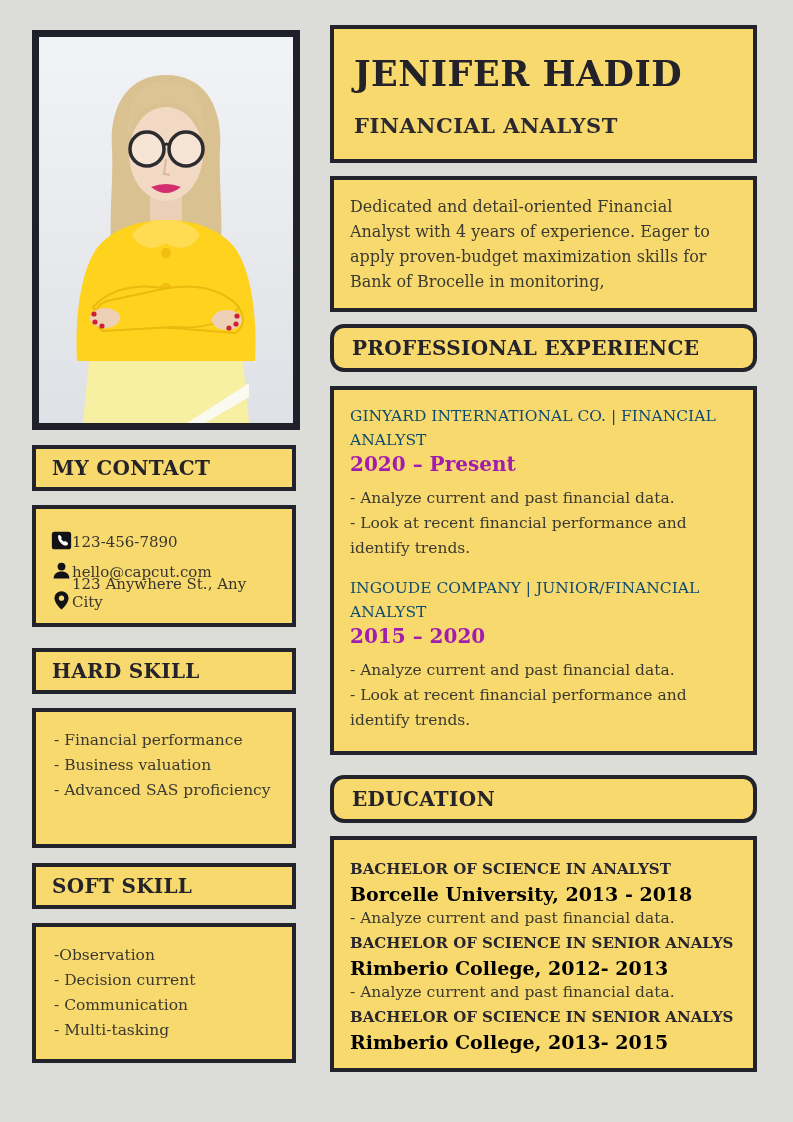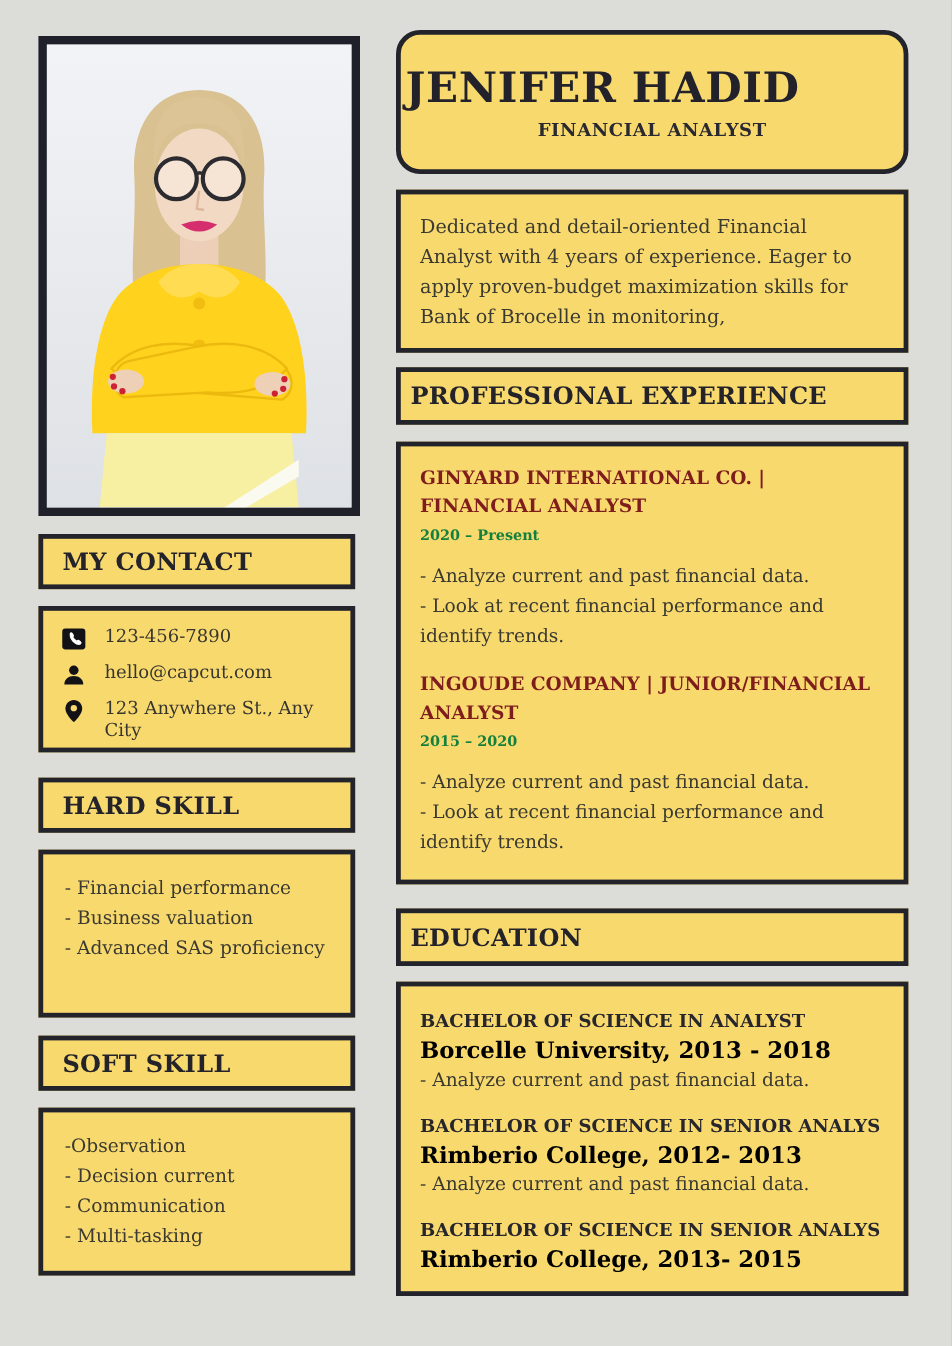--- a/index.html
+++ b/index.html
@@ -36,43 +36,43 @@
   }
   .box {
     border:4px solid #23232b;
     background:#f8d96e;
   }
 
   
   .left .sec-head { margin-top:15px; }
   .left .sec-head.gap-lg { margin-top:21px; }
   .contact-box { margin-top:14px; padding:12px 14px; }
-  .contact-row { display:flex; align-items:flex-start; gap:15px; height:30px; font-size:15px; color:#37362e; }
+  .contact-row { display:flex; align-items:flex-end; height:30px; font-size:15px; color:#37362e; }
   .cicon { width:22px; height:22px; flex:0 0 22px; display:flex; align-items:center; justify-content:center; }
   .cicon svg { display:block; }
   .skill-box { margin-top:14px; padding:16px 18px; font-size:15.5px; line-height:25px; color:#3b3a31; height:140px; }
 
   
-  .name-box { padding:24px 4px 20px;border-radius:20px; }
+  .name-box { padding:24px 20px 20px; }
   .name  { font-size:35px; line-height:42px; font-weight:bold; color:#23222a; letter-spacing:0.5px; }
-  .title { font-size:15px; line-height:26px; font-weight:bold; color:#2a2930; margin-top:0; letter-spacing:0.5px;text-align:center; }
+  .title { font-size:21px; line-height:26px; font-weight:bold; color:#2a2930; margin-top:18px; letter-spacing:0.5px; }
 
   .right .sec-head { margin-top:22px; padding:11px 18px; }
-  .right .sec-head.slim { padding:8px 8px; margin-top:12px; }
+  .right .sec-head.slim { padding:8px 18px; margin-top:12px;border-radius:14px; }
   .about-box { margin-top:13px; padding:14px 16px; font-size:16px; line-height:25px; color:#3b3a31; }
 
   .exp-box { margin-top:14px; padding:14px 16px 18px; }
   .exp-entry + .exp-entry { margin-top:15px; }
-  .exp-title  { font-weight:bold; font-size:15.5px; line-height:24px; color:#7f1d1d; }
-  .exp-period { font-weight:bold; font-size:12px; line-height:24px; color:#15803d; }
+  .exp-title  { font-weight:normal; font-size:15.5px; line-height:24px; color:#0c4a6e; }
+  .exp-period { font-weight:bold; font-size:20px; line-height:24px; color:#a21caf; }
   .exp-bullets { margin-top:10px; }
   .exp-bullet { font-size:15.5px; line-height:25px; color:#3b3a31; }
 
   .edu-box { margin-top:13px; padding:16px 16px 14px; }
-  .edu-entry + .edu-entry { margin-top:13px; }
+  .edu-entry + .edu-entry { }
   .edu-degree { font-weight:bold; font-size:15px; line-height:26px; color:#27262c; }
   .edu-school { font-size:19px; line-height:24px; color:#000000;font-weight:bold; }
   .edu-bullet { font-size:15.5px; line-height:24px; color:#3b3a31; }
 </style>
 </head>
 <body>
 
 <div class="page">
 
   <aside class="left">

